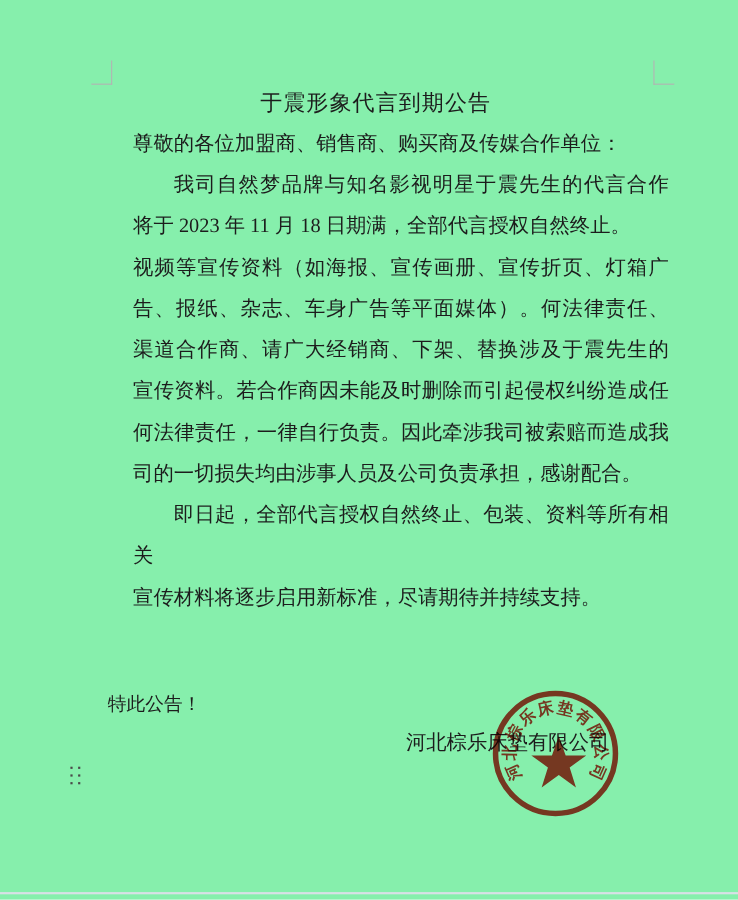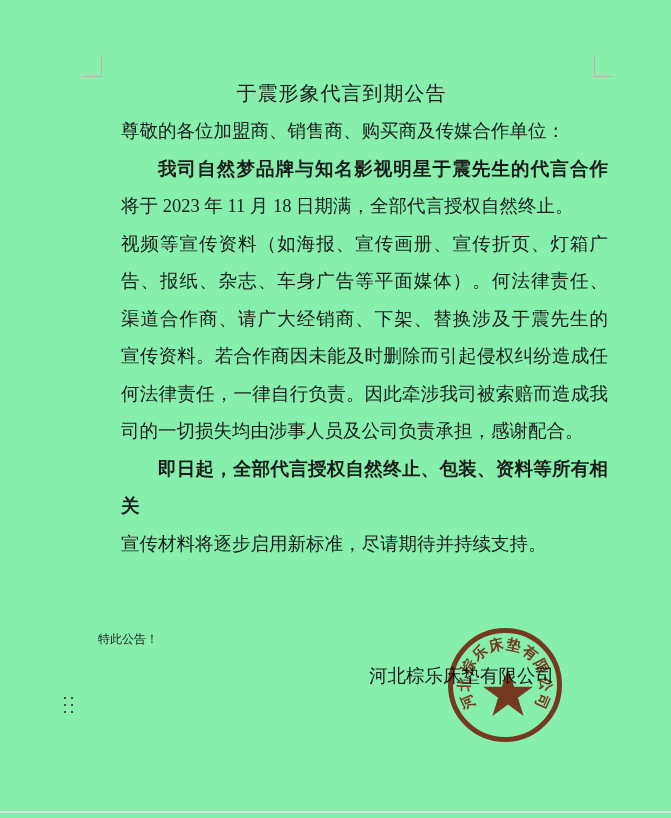--- a/index.html
+++ b/index.html
@@ -47,25 +47,25 @@
     font-size: 18.5px;
     line-height: 37.5px;
     margin-left: 23px;
   }
   .line { white-space: nowrap; }
   .line.fill {
     white-space: normal;
     text-align: justify;
     text-align-last: justify;
   }
-  .line.indent { text-indent: 2em; font-weight: bold; }
+  .line.indent { text-indent: 2em; }
   .closing-block {
     position: absolute;
     left: 98px; top: 621px;
-    font-size: 12px;
+    font-size: 17px;
     line-height: 37.5px;
   }
   .sign-block {
     position: absolute;
     right: 117px; top: 658px;
     text-align: right;
     font-size: 18.5px;
     line-height: 37.5px;
   }
   

